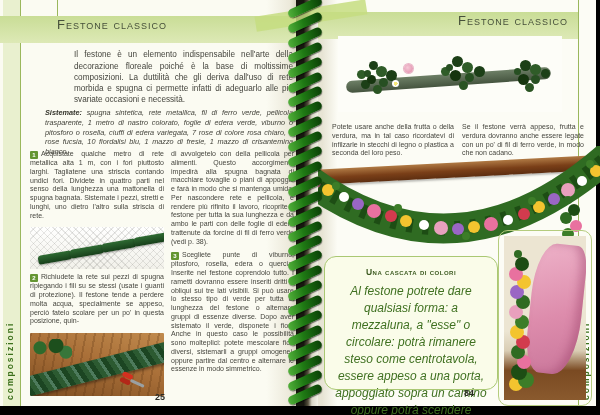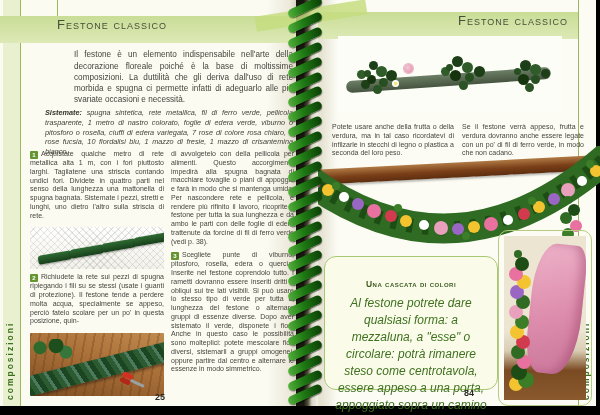--- a/index.html
+++ b/index.html
@@ -93,21 +93,21 @@
   .rcol2{left:144px;width:122px;}
   .rail{position:absolute;left:2px;top:162px;width:290px;height:15px;transform:rotate(-3deg);
       background:linear-gradient(#b07a44,#7a3f18 55%,#5d2e10);box-shadow:0 2px 2px rgba(0,0,0,.25);}
   .swag{position:absolute;left:-12px;top:146px;}
   .hangdots{left:246px;top:196px;width:8px;height:8px;background:#2f6b22;position:absolute;
       border-radius:50%;box-shadow:
       6px 10px 0 2px #1d4d14,-2px 18px 0 2px #2f6b22,8px 26px 0 2px #e8719f,
       0 34px 0 2px #3c7d28,9px 42px 0 2px #f3c42f,2px 50px 0 2px #9a66c4,
       10px 58px 0 2px #1d4d14,3px 66px 0 2px #fff;}
   .box{position:absolute;left:6px;top:256px;width:174px;height:134px;background:#fafce9;
-      border:1.5px solid #aac873;border-radius:12px;box-sizing:border-box;padding:20px 10px;}
+      border:1.5px solid #aac873;border-radius:12px;box-sizing:border-box;padding:8px 10px;}
   .box-title{font-variant:small-caps;text-align:center;font-size:8.5px;font-weight:bold;
       color:#3c5a20;margin:2px 0 6px 0;letter-spacing:.5px;}
   .box-text{font-size:12px;line-height:1.42;font-style:italic;color:#3f7020;text-align:center;}
   .ph-frame{position:absolute;left:180px;top:230px;width:92px;height:174px;border:1px solid #b5cc7e;
       border-radius:10px;}
   .ph-kneeler{position:absolute;left:186px;top:236px;width:82px;height:164px;overflow:hidden;background:
       linear-gradient(#ece5d2 0 58%,#d9cdb4 70%,#7a4a22 82%,#8a5a2e);}
   .drape{position:absolute;left:26px;top:8px;width:52px;height:130px;
       border-radius:40% 20% 45% 30%;transform:rotate(6deg);background:
       linear-gradient(160deg,#eeb3c9,#dd8cac 55%,#c9769a);box-shadow:inset -6px 0 8px rgba(150,60,100,.4);}

